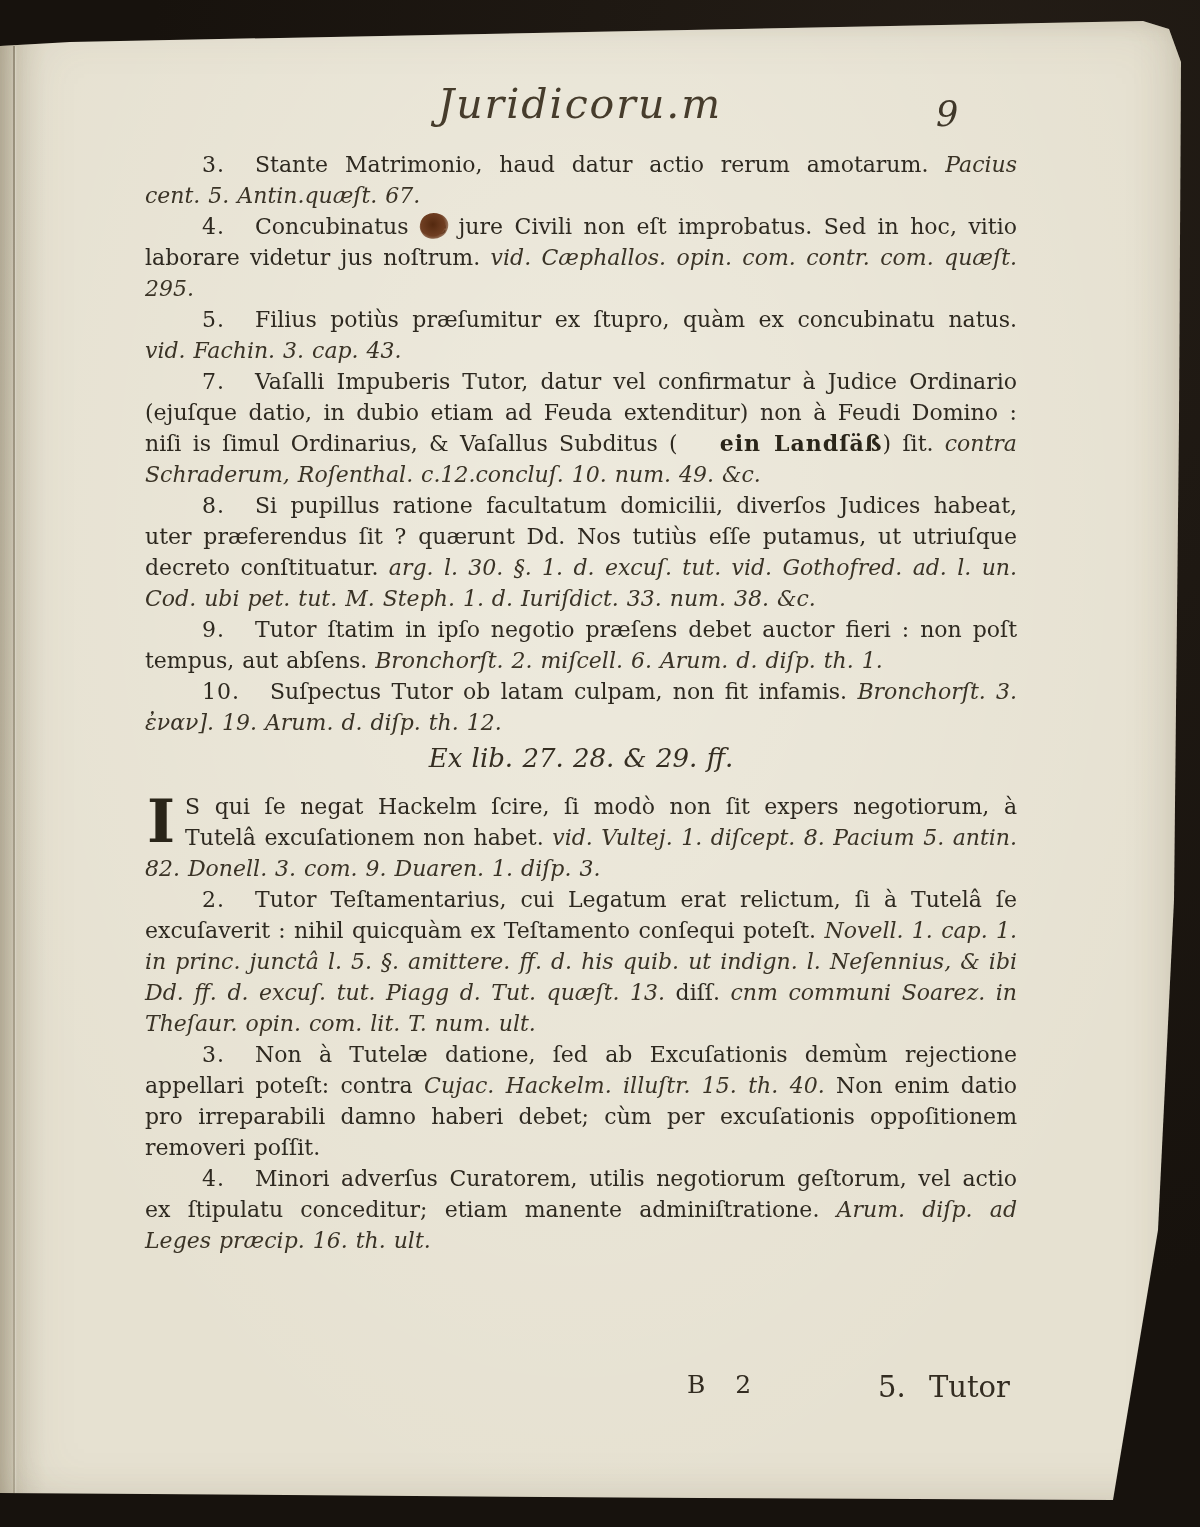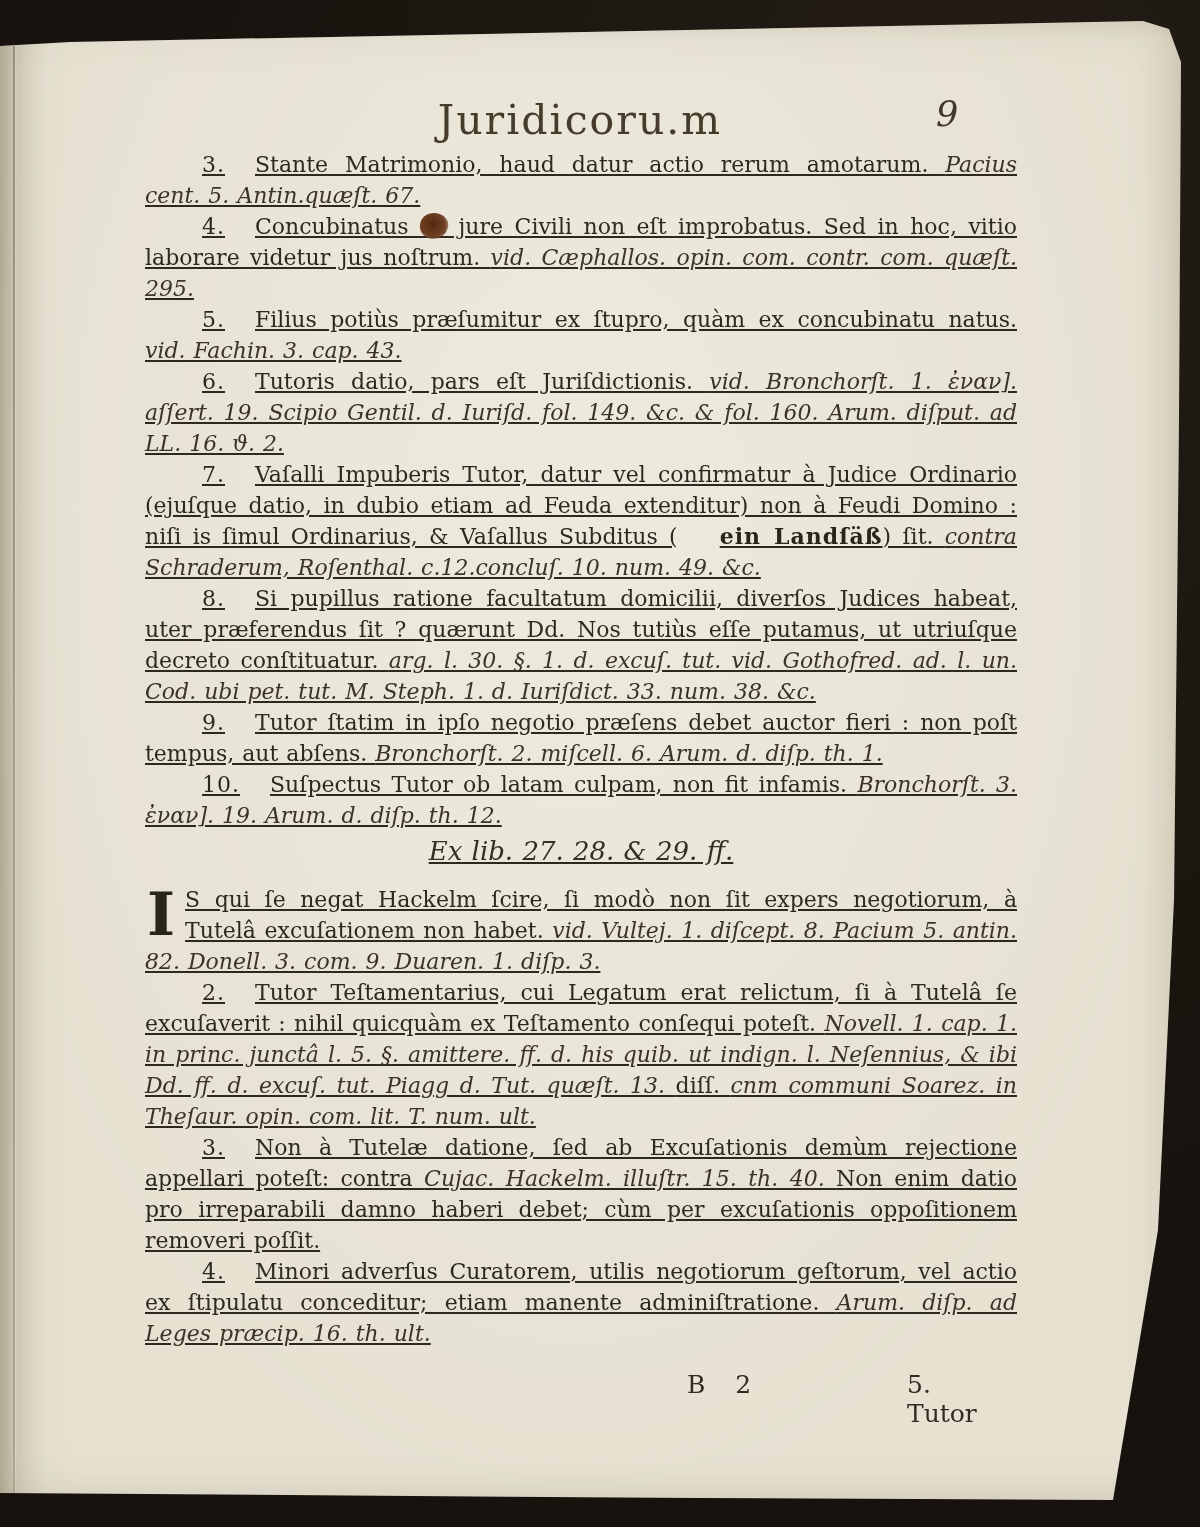--- a/index.html
+++ b/index.html
@@ -29,36 +29,34 @@
     box-shadow: inset 0 0 70px rgba(105,92,66,.26), inset -18px -12px 48px rgba(105,92,66,.22), inset 0 14px 28px rgba(105,92,66,.18);
   }
   .crease{
     position:absolute;left:13px;top:46px;width:2px;height:1447px;
     background:linear-gradient(180deg, rgba(105,95,75,.5), rgba(105,95,75,.28));
     box-shadow:1px 0 2px rgba(255,255,248,.5);
   }
   .running-title{
     position:absolute;left:145px;top:80px;width:870px;
     text-align:center;
-    font-size:41px;line-height:48px;
+    font-style:italic;font-size:41px;line-height:48px;
     color:#463c2c;
     letter-spacing:2px;
-    margin-top:16px;
   }
   .page-number{
     position:absolute;left:936px;top:94px;
     font-style:italic;font-size:35px;color:#40382a;
   }
   .page-text{
     position:absolute;left:145px;top:149px;width:872px;
     font-size:22px;line-height:31px;
     color:#2e2920;
     text-align:justify;
     word-spacing:1px;
-    text-decoration:underline;
   }
   .page-text p.item{margin:0;text-indent:57px;}
   .page-text p.item.has-drop{text-indent:0;}
   .num{margin-right:30px;letter-spacing:1px;}
   .run-i{font-style:italic;color:#3a3326;}
   .run-f{font-weight:700;letter-spacing:1px;color:#2a2519;margin-left:42px;}
   .dropcap{
     float:left;
     font-size:60px;line-height:54px;
     font-weight:600;
@@ -66,21 +64,21 @@
     color:#2a2519;
   }
   .section-heading{
     margin:3px 0 16px 0;
     font-size:26px;line-height:34px;font-weight:400;
     font-style:italic;text-align:center;text-indent:0;
     color:#352e22;
   }
   .page-footer{position:absolute;left:145px;top:1370px;width:870px;height:40px;text-decoration:underline;}
   .signature{position:absolute;left:542px;font-size:25px;word-spacing:22px;color:#332c21;}
-  .catchword{position:absolute;left:762px;font-size:25px;word-spacing:14px;color:#332c21;}
+  .catchword{position:absolute;left:733px;font-size:29px;word-spacing:14px;color:#332c21;}
   .ink-blot{
     position:absolute;left:420px;top:213px;width:28px;height:26px;
     border-radius:54% 46% 58% 48%;
     background:radial-gradient(circle at 45% 45%, #54290f, #6f3e22 55%, rgba(111,62,34,.55) 78%, rgba(111,62,34,0) 96%);
     transform:rotate(12deg);
   }
 </style>
 </head>
 <body>
 
@@ -91,21 +89,20 @@
 
   <div class="running-title">Juridicoru.m</div>
   <div class="page-number">9</div>
 
   <div class="page-text">
     <section>
       <div class="items">
           <p class="item"><span class="num">3.</span><span class="run-r">Stante Matrimonio, haud datur actio rerum amotarum. </span><span class="run-i">Pacius cent. 5. Antin.quæſt. 67.</span></p>
           <p class="item"><span class="num">4.</span><span class="run-r">Concubinatus de jure Civili non eſt improbatus. Sed in hoc, vitio laborare videtur jus noſtrum. </span><span class="run-i">vid. Cæphallos. opin. com. contr. com. quæſt. 295.</span></p>
           <p class="item"><span class="num">5.</span><span class="run-r">Filius potiùs præſumitur ex ſtupro, quàm ex concubinatu natus. </span><span class="run-i">vid. Fachin. 3. cap. 43.</span></p>
-          <p class="item"><span class="num">6.</span><span class="run-r">Tutoris datio, pars eſt Juriſdictionis. </span><span class="run-i">vid. Bronchorſt. 1. ἐναν]. aſſert. 19. Scipio Gentil. d. Iuriſd. fol. 149. &amp;c. &amp; fol. 160. Arum. diſput. ad LL. 16. ϑ. 2.</span></p>
           <p class="item"><span class="num">7.</span><span class="run-r">Vaſalli Impuberis Tutor, datur vel confirmatur à Judice Ordinario (ejuſque datio, in dubio etiam ad Feuda extenditur) non à Feudi Domino : niſi is ſimul Ordinarius, &amp; Vaſallus Subditus (</span><span class="run-f">ein Landſäß</span><span class="run-r">) ſit. </span><span class="run-i">contra Schraderum, Roſenthal. c.12.concluſ. 10. num. 49. &amp;c.</span></p>
           <p class="item"><span class="num">8.</span><span class="run-r">Si pupillus ratione facultatum domicilii, diverſos Judices habeat, uter præferendus ſit ? quærunt Dd. Nos tutiùs eſſe putamus, ut utriuſque decreto conſtituatur. </span><span class="run-i">arg. l. 30. §. 1. d. excuſ. tut. vid. Gothofred. ad. l. un. Cod. ubi pet. tut. M. Steph. 1. d. Iuriſdict. 33. num. 38. &amp;c.</span></p>
           <p class="item"><span class="num">9.</span><span class="run-r">Tutor ſtatim in ipſo negotio præſens debet auctor fieri : non poſt tempus, aut abſens. </span><span class="run-i">Bronchorſt. 2. miſcell. 6. Arum. d. diſp. th. 1.</span></p>
           <p class="item"><span class="num">10.</span><span class="run-r">Suſpectus Tutor ob latam culpam, non fit infamis. </span><span class="run-i">Bronchorſt. 3. ἐναν]. 19. Arum. d. diſp. th. 12.</span></p>
         </div>
     </section>
     <section>
       <h2 class="section-heading">Ex lib. 27. 28. &amp; 29. ff.</h2>
       <div class="items">
           <p class="item has-drop"><span class="dropcap">I</span><span class="run-r">S qui ſe negat Hackelm ſcire, ſi modò non ſit expers negotiorum, à Tutelâ excuſationem non habet. </span><span class="run-i">vid. Vultej. 1. diſcept. 8. Pacium 5. antin. 82. Donell. 3. com. 9. Duaren. 1. diſp. 3.</span></p>

